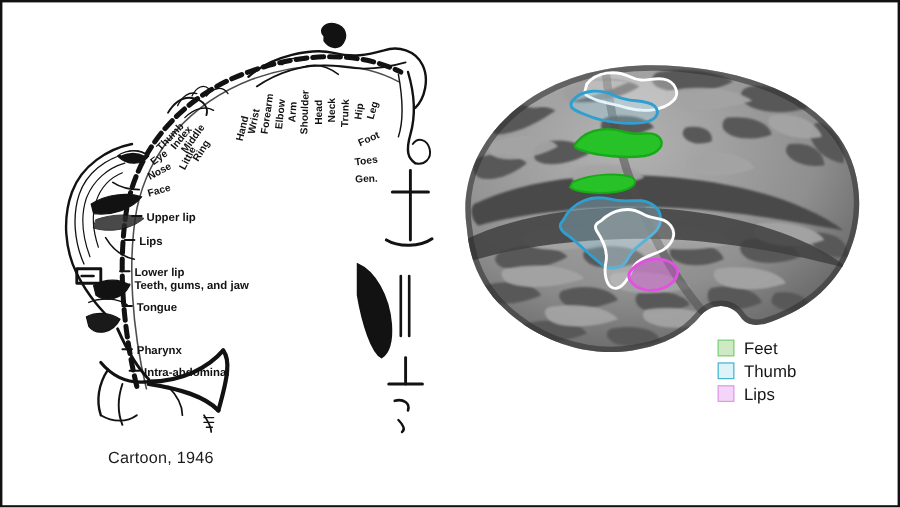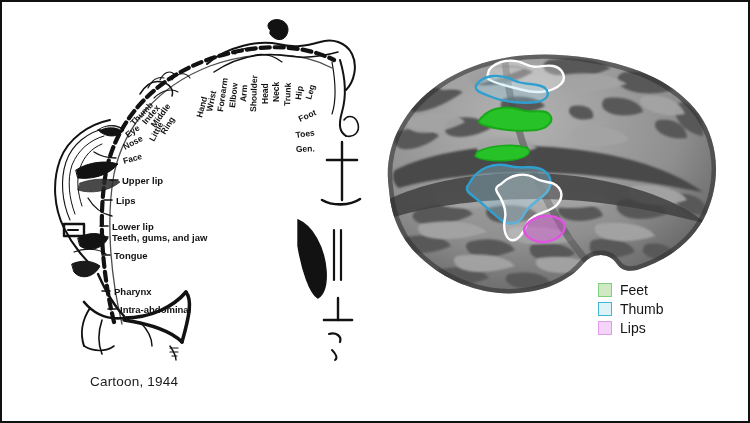--- a/index.html
+++ b/index.html
@@ -192,21 +192,21 @@
         <text x="120" y="182" font-size="9.5">Upper lip</text>
         <text x="114" y="202" font-size="9.5">Lips</text>
         <text x="110" y="228" font-size="9.5">Lower lip</text>
         <text x="110" y="239" font-size="9.5">Teeth, gums, and jaw</text>
         <text x="112" y="257" font-size="9.5">Tongue</text>
         <text x="112" y="293" font-size="9.5">Pharynx</text>
         <text x="118" y="311" font-size="9.5">Intra-abdominal</text>
       </g>
     </svg>
 
-    <div class="caption" id="cartoon-caption">Cartoon, 1944</div>
+    <div class="caption" id="cartoon-caption">Cartoon, 1946</div>
   </div>
 
   <div id="brain-panel">
     <svg id="brain-svg" width="375" height="423" viewBox="0 0 375 423">
       <defs>
         <clipPath id="brainClip">
           <path d="M12,188 C6,150 22,110 62,82 C106,52 160,48 212,56
                    C262,64 300,82 322,112 C342,140 344,178 330,210
                    C318,238 292,258 260,268 C250,270 244,268 240,262
                    C232,250 216,250 206,262 C196,274 178,286 150,290

